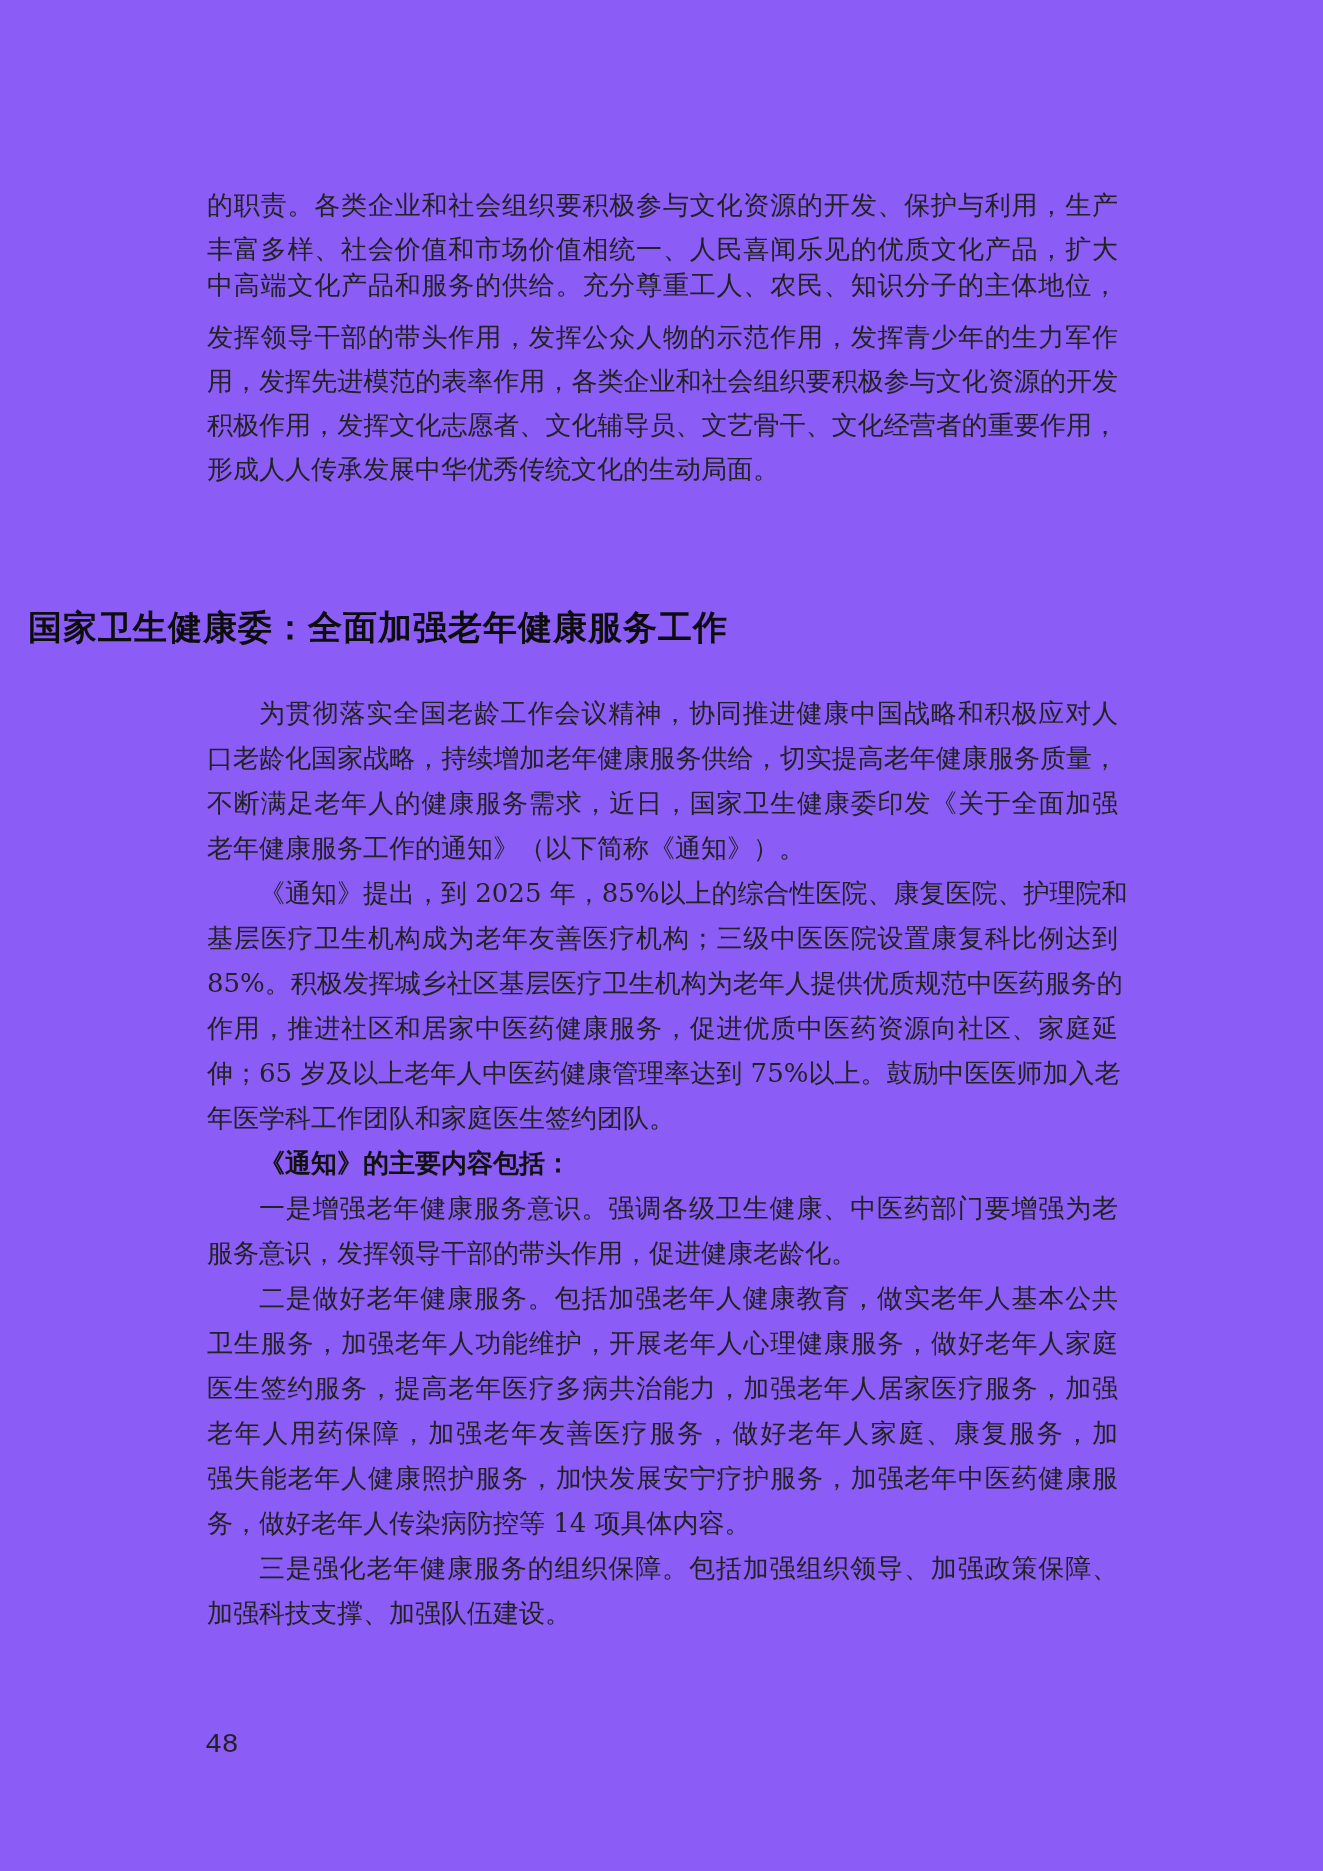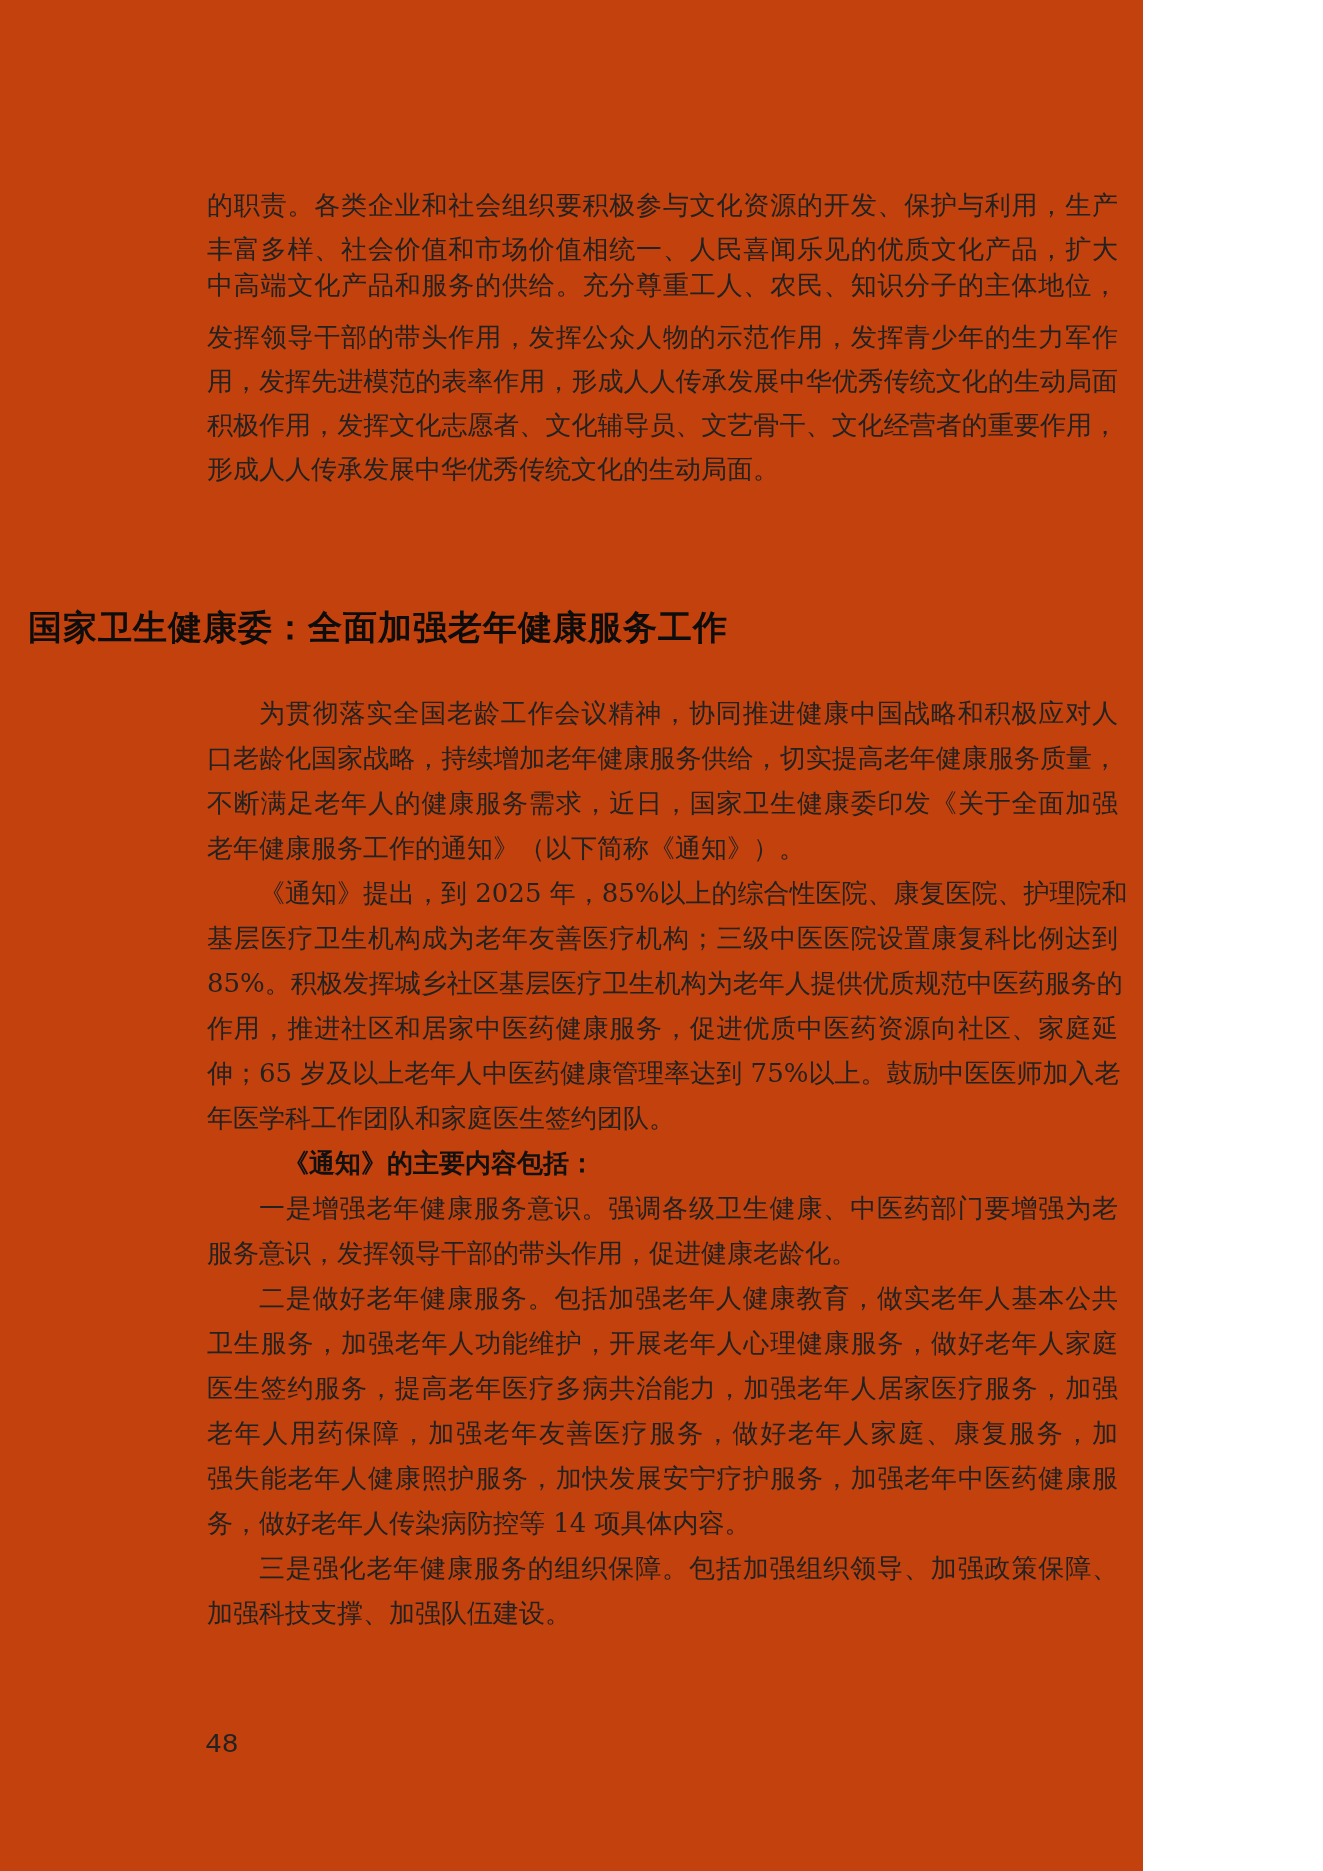--- a/index.html
+++ b/index.html
@@ -11,23 +11,23 @@
     width: 1323px;
     height: 1871px;
     position: relative;
     overflow: hidden;
     font-family: "DejaVu Serif", "Liberation Serif", serif;
     color: #1a1a1a;
   }
   .page {
     position: absolute;
     left: 0; top: 0;
-    width: 1143px;
+    width: 1323px;
     height: 1871px;
-    background: #c2410c;
+    background: #8b5cf6;
   }
   .line {
     position: absolute;
     left: 207px;
     width: 911px;
     height: 32px;
     font-size: 26px;
     line-height: 32px;
     white-space: nowrap;
     text-align: justify;
@@ -37,21 +37,20 @@
   .line.last {
     text-align-last: left;
     width: auto;
   }
   .line.indent {
     left: 259px;
     width: 859px;
   }
   .line.indent.last {
     width: auto;
-    margin-left: 24px;
   }
   .title {
     position: absolute;
     left: 0;
     width: 1323px;
     top: 605px;
     text-align: left;
     font-family: "DejaVu Sans", "Liberation Sans", sans-serif;
     font-weight: bold;
     font-size: 34px;
@@ -78,21 +77,21 @@
 </head>
 <body>
 
 <div class="page">
 
   <div>
     <div class="line" style="top:189px">的职责。各类企业和社会组织要积极参与文化资源的开发、保护与利用，生产</div>
     <div class="line" style="top:233px">丰富多样、社会价值和市场价值相统一、人民喜闻乐见的优质文化产品，扩大</div>
     <div class="line" style="top:269px">中高端文化产品和服务的供给。充分尊重工人、农民、知识分子的主体地位，</div>
     <div class="line" style="top:321px">发挥领导干部的带头作用，发挥公众人物的示范作用，发挥青少年的生力军作</div>
-    <div class="line" style="top:365px">用，发挥先进模范的表率作用，形成人人传承发展中华优秀传统文化的生动局面</div>
+    <div class="line" style="top:365px">用，发挥先进模范的表率作用，各类企业和社会组织要积极参与文化资源的开发</div>
     <div class="line" style="top:409px">积极作用，发挥文化志愿者、文化辅导员、文艺骨干、文化经营者的重要作用，</div>
     <div class="line last" style="top:453px">形成人人传承发展中华优秀传统文化的生动局面。</div>
   </div>
 
   <div class="title">国家卫生健康委：全面加强老年健康服务工作</div>
 
   <div>
     <div class="line indent" style="top:697px">为贯彻落实全国老龄工作会议精神，协同推进健康中国战略和积极应对人</div>
     <div class="line" style="top:742px">口老龄化国家战略，持续增加老年健康服务供给，切实提高老年健康服务质量，</div>
     <div class="line" style="top:787px">不断满足老年人的健康服务需求，近日，国家卫生健康委印发《关于全面加强</div>

